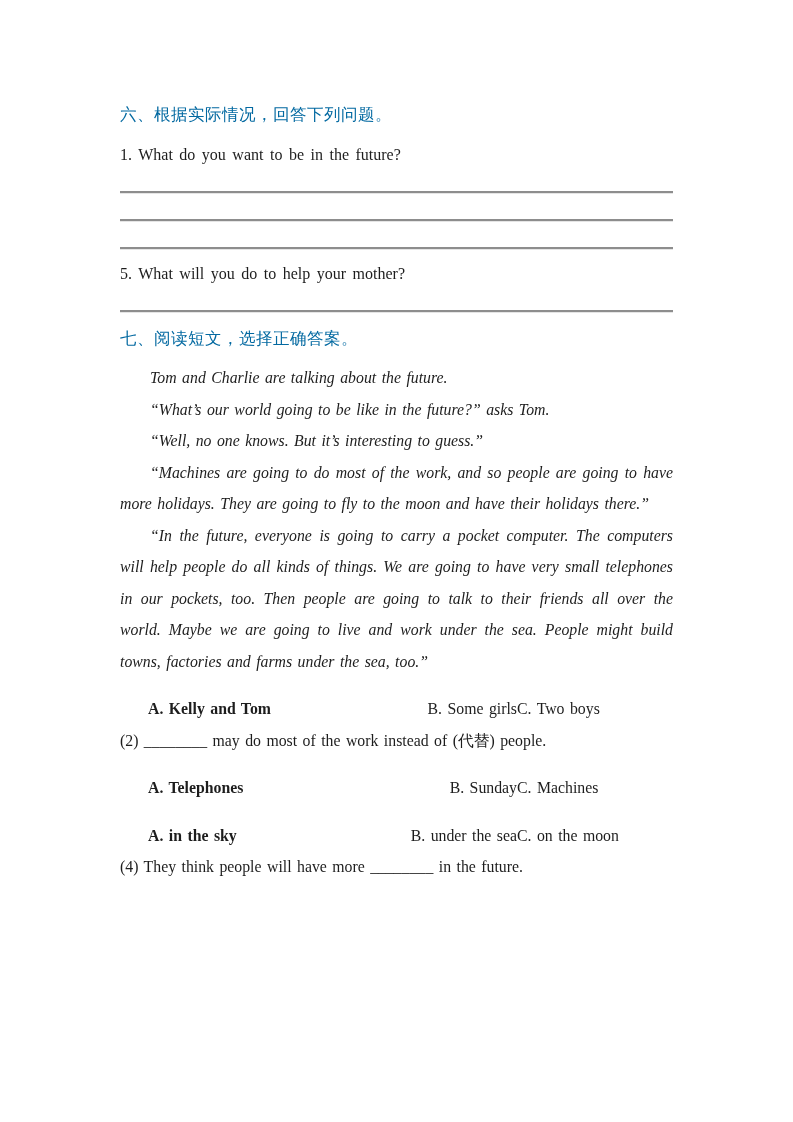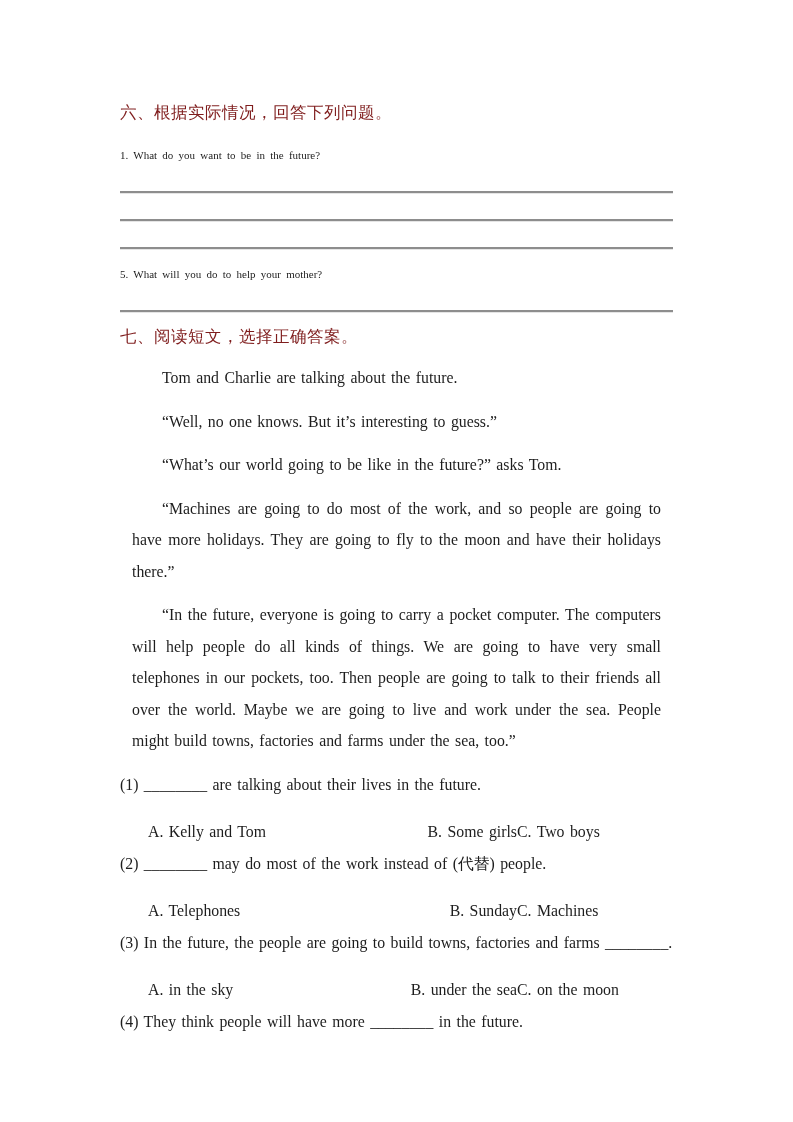--- a/index.html
+++ b/index.html
@@ -9,54 +9,55 @@
     height: 1122px;
     margin: 0 auto;
     background: #ffffff;
     box-sizing: border-box;
     padding: 103px 120px 0 120px;
     overflow: hidden;
     font-family: "Liberation Serif", "DejaVu Serif", serif;
     color: #1d1d1d;
   }
   .heading {
-    font-family: Liberation Mono, monospace;
+    font-family: Liberation Sans, sans-serif;
     font-size: 16.5px;
     line-height: 22px;
-    color: #7f1d1d;
+    color: #0369a1;
     letter-spacing: 0.5px;
   }
   .heading-six { margin-bottom: 20px; }
   .heading-seven { margin-bottom: 13px; }
   .qa-item { margin-bottom: 15px; }
   .q-text {
-    font-size: 11px;
+    font-size: 16px;
     line-height: 20px;
     word-spacing: 2.5px;
   }
   .answer-line {
     margin-top: 26px;
     height: 2px;
     background: #8d8d8d;
     box-shadow: 0 1px 0 rgba(0,0,0,0.10);
   }
   .reading {
     font-size: 15.8px;
     line-height: 31.5px;
     word-spacing: 1.5px;
   }
   .reading p {
-    margin: 12px;
+    margin: 0;
     text-indent: 30px;
     text-align: justify;
+    font-style: italic;
   }
   .reading p.single-line { text-align: left; }
   .mcq-stem { text-align: left; }
   .opts { padding-left: 28px; white-space: nowrap; }
-  .opt-a { display: inline-block; width: 200px; }
+  .opt-a { display: inline-block; width: 200px; font-weight: bold; }
   .opt-b { display: inline-block; width: 169px; text-align: right; }
   .opt-c { display: inline-block; margin-top: 16px; }
 </style>
 </head>
 <body>
 
 <div class="page">
 
   <div class="heading heading-six">六、根据实际情况，回答下列问题。</div>
 
@@ -77,36 +78,34 @@
   <div class="qa-item">
     <div class="q-text">5. What will you do to help your mother?</div>
     <div class="answer-line"></div>
   </div>
 
   <div class="heading heading-seven">七、阅读短文，选择正确答案。</div>
 
   <div class="reading">
 
     <p class="single-line">Tom and Charlie are talking about the future.</p>
+    <p class="single-line">“What’s our world going to be like in the future?” asks Tom.</p>
     <p class="single-line">“Well, no one knows. But it’s interesting to guess.”</p>
-    <p class="single-line">“What’s our world going to be like in the future?” asks Tom.</p>
     <p>“Machines are going to do most of the work, and so people are going to have more holidays. They are going to fly to the moon and have their holidays there.”</p>
     <p>“In the future, everyone is going to carry a pocket computer. The computers will help people do all kinds of things. We are going to have very small telephones in our pockets, too. Then people are going to talk to their friends all over the world. Maybe we are going to live and work under the sea. People might build towns, factories and farms under the sea, too.”</p>
 
-    <div class="mcq-stem">(1) ________ are talking about their lives in the future.</div>
     <div class="opts">
       <span class="opt-a">A. Kelly and Tom</span><span class="opt-b">B. Some girls</span><span class="opt-c">C. Two boys</span>
     </div>
 
     <div class="mcq-stem">(2) ________ may do most of the work instead of (代替) people.</div>
     <div class="opts">
       <span class="opt-a">A. Telephones</span><span class="opt-b">B. Sunday</span><span class="opt-c">C. Machines</span>
     </div>
 
-    <div class="mcq-stem">(3) In the future, the people are going to build towns, factories and farms ________.</div>
     <div class="opts">
       <span class="opt-a">A. in the sky</span><span class="opt-b">B. under the sea</span><span class="opt-c">C. on the moon</span>
     </div>
 
     <div class="mcq-stem">(4) They think people will have more ________ in the future.</div>
 
   </div>
 
 </div>
 

